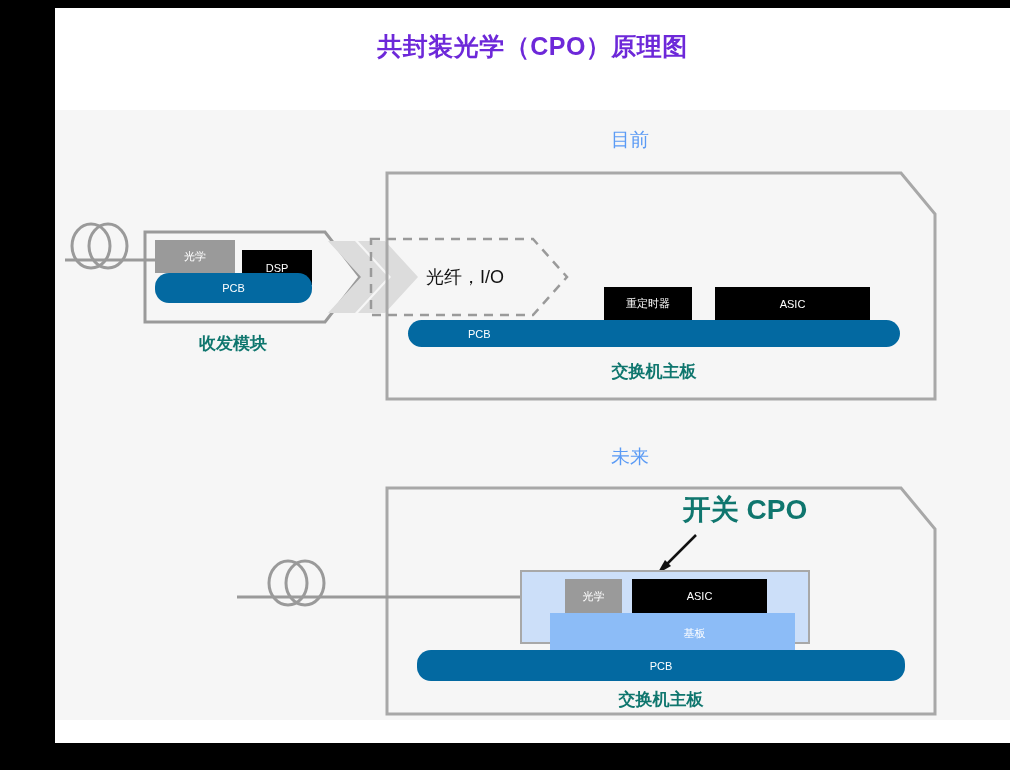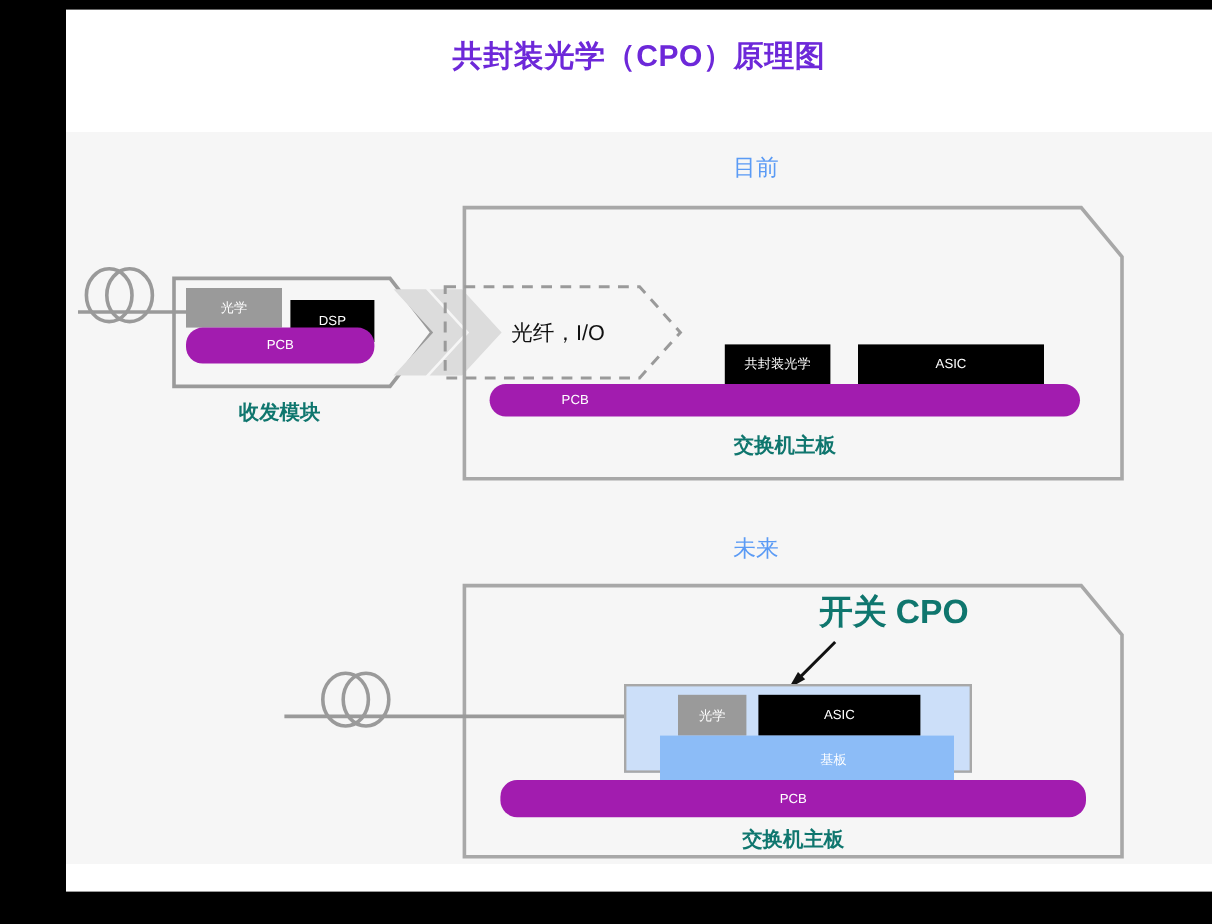--- a/index.html
+++ b/index.html
@@ -53,21 +53,21 @@
     position: absolute;
     box-sizing: border-box;
     display: flex;
     align-items: center;
     justify-content: center;
     font-size: 11px;
     color: #ffffff;
   }
   .blk.black { background: #000000; }
   .blk.gray  { background: #9a9a9a; }
-  .blk.pcb   { background: #a21caf; border-radius: 14px; }
+  .blk.pcb   { background: #0369a1; border-radius: 14px; }
   .blk.sub   { background: #8cbcf7; padding-left: 44px; }
   .blk.cpo-outer {
     background: #ccdff9;
     border: 2px solid #a8a8a8;
   }
   .blk.pcb.left-label { justify-content: flex-start; padding-left: 60px; }
   .label-dark {
     position: absolute;
     text-align: center;
     font-size: 17px;
@@ -110,21 +110,21 @@
 
     <svg width="955" height="610" class="no-evt">
       <path d="M 332 63 L 846 63 L 880 104 L 880 289 L 332 289 L 332 63 Z" fill="none" stroke="#a8a8a8" stroke-width="3" stroke-linejoin="miter"></path>
     </svg>
 
     <svg width="955" height="610" class="no-evt">
       <path d="M 316 129 L 478 129 L 512 167 L 478 205 L 316 205 Z" fill="none" stroke="#9a9a9a" stroke-width="2.5" stroke-dasharray="9,7"></path>
     </svg>
     <div class="blk" style="left:330px; top:150px; width:160px; height:34px; color:#111111; font-size:18px;">光纤，I/O</div>
 
-    <div class="blk black" style="left:549px; top:177px; width:88px; height:33px;">共封装光学</div>
+    <div class="blk black" style="left:549px; top:177px; width:88px; height:33px;">重定时器</div>
     <div class="blk black" style="left:660px; top:177px; width:155px; height:33px;">ASIC</div>
     <div class="blk pcb left-label" style="left:353px; top:210px; width:492px; height:27px;">PCB</div>
     <div class="label-dark" style="left:499px; top:250px; width:200px;">交换机主板</div>
 
     <div class="section-head" style="left:475px; top:334px;">未来</div>
 
     <svg width="955" height="610" class="no-evt">
       <path d="M 332 378 L 846 378 L 880 419 L 880 604 L 332 604 L 332 378 Z" fill="none" stroke="#a8a8a8" stroke-width="3" stroke-linejoin="miter"></path>
     </svg>
 

